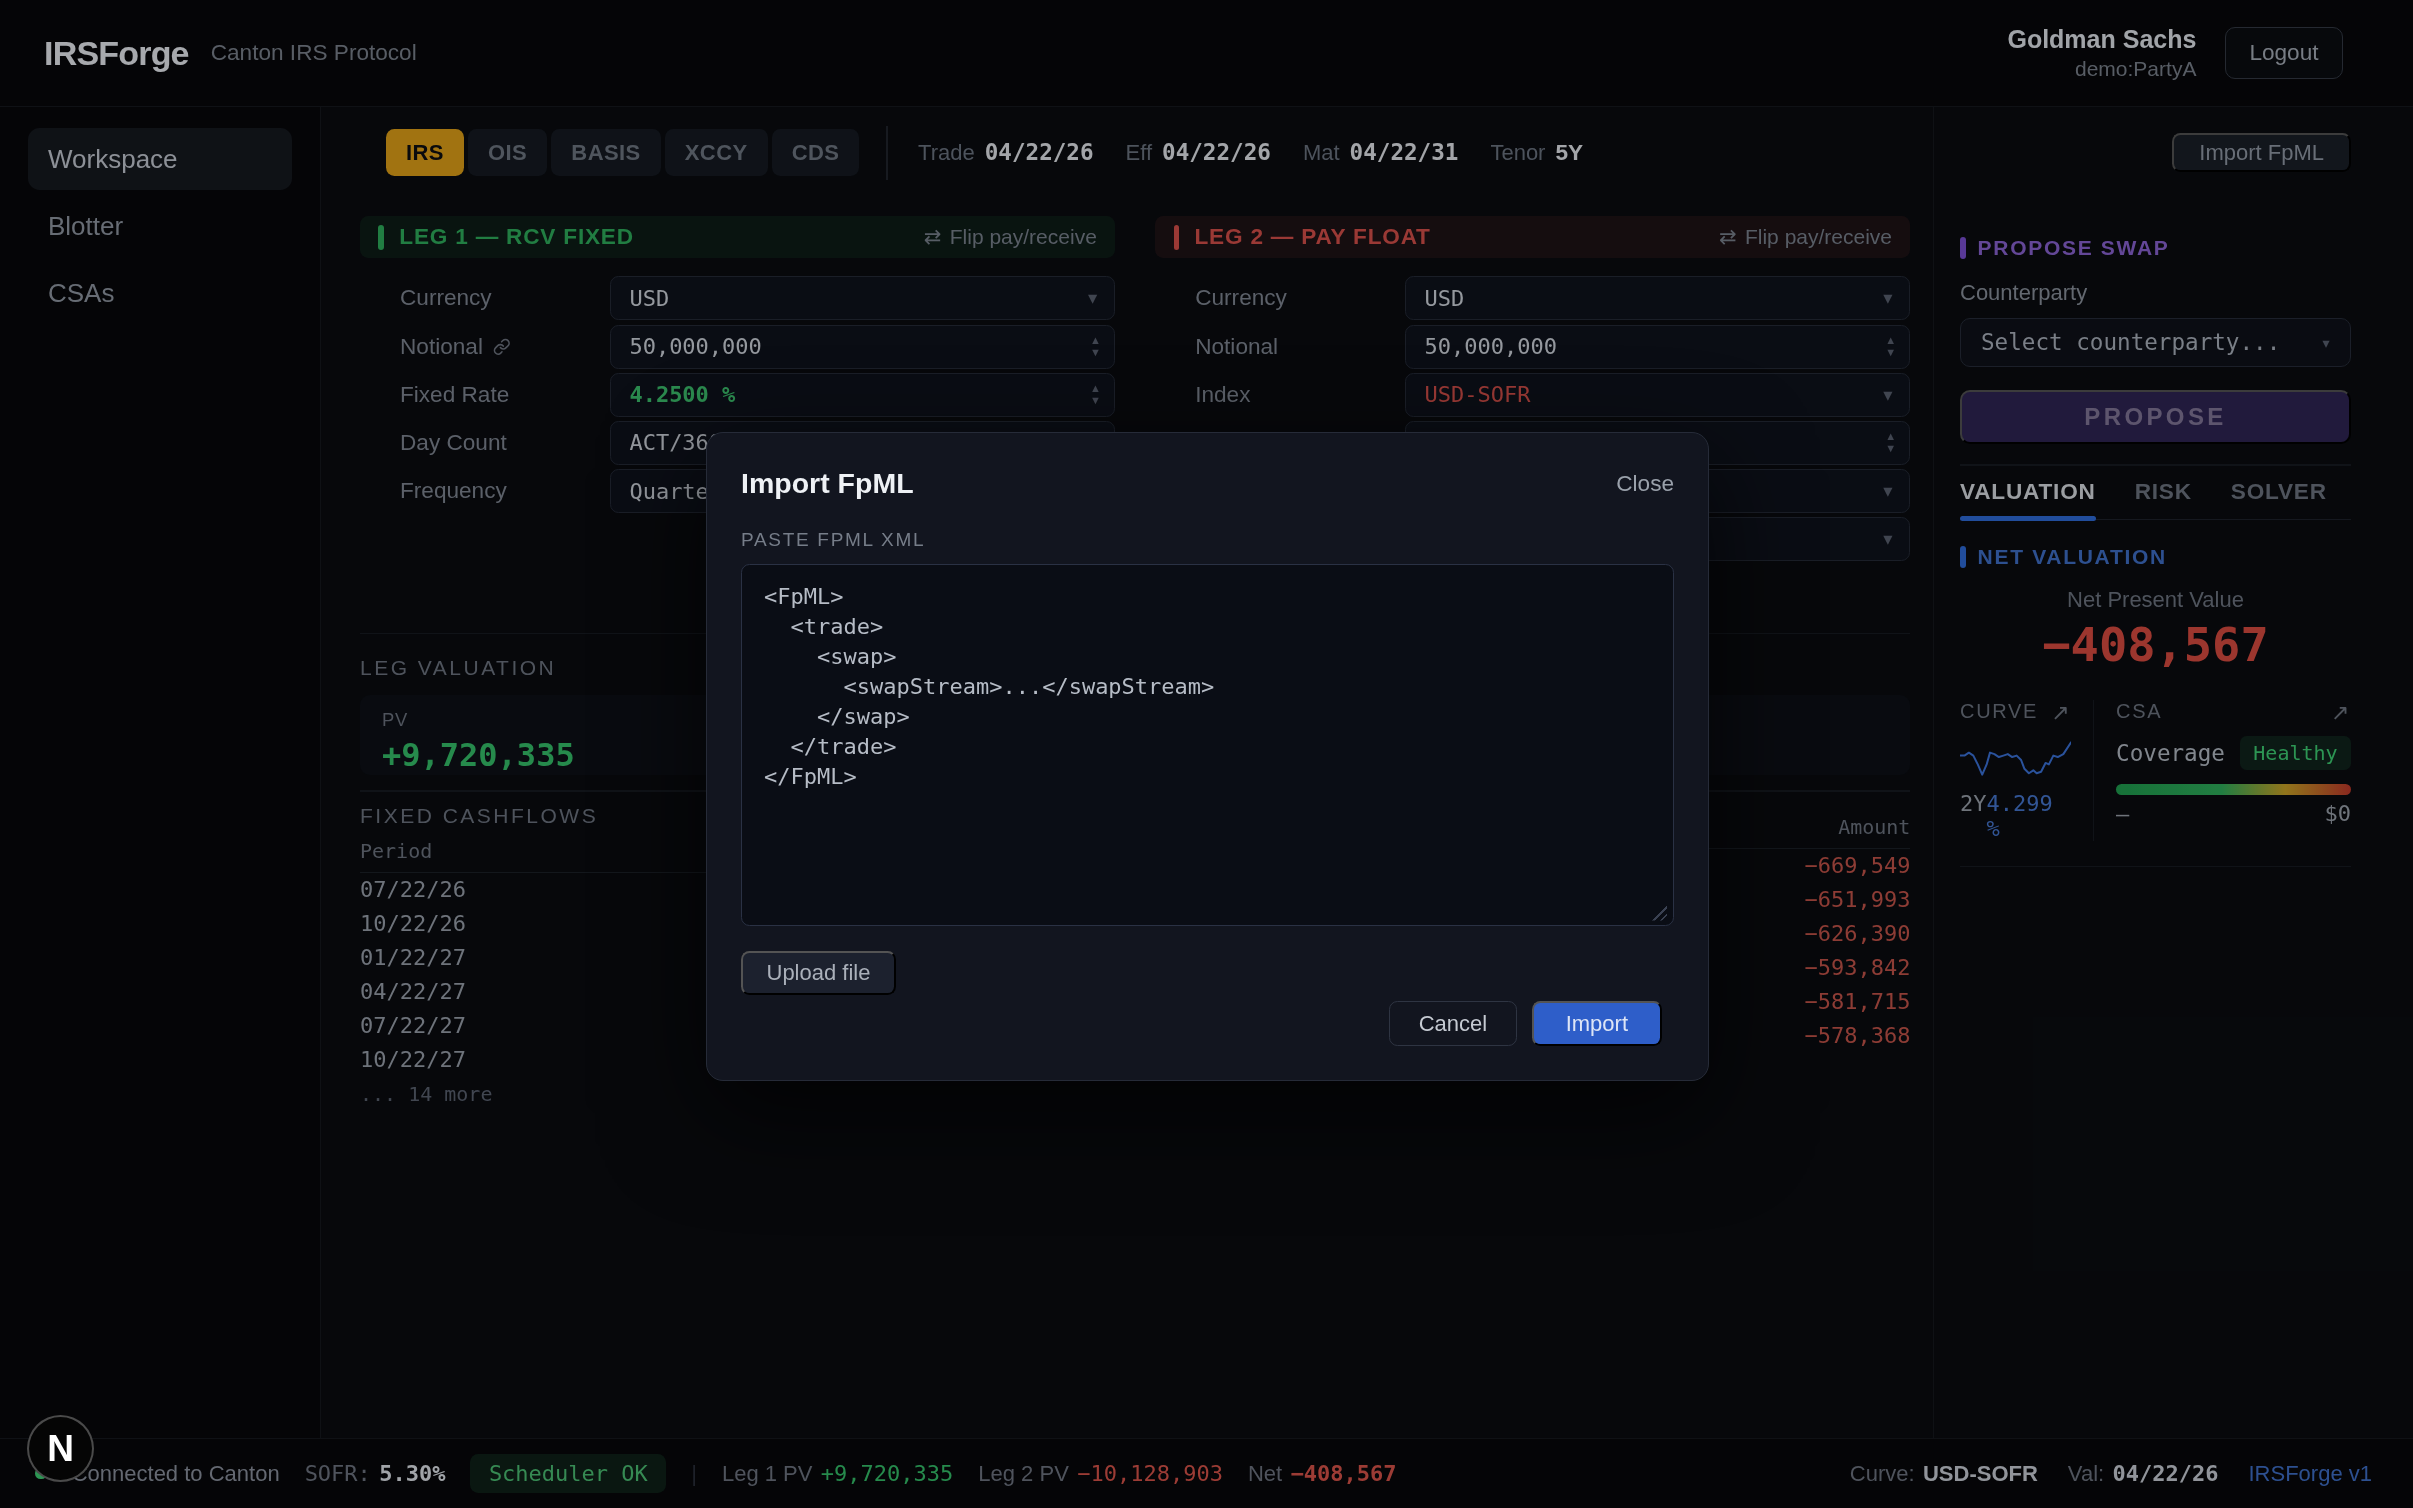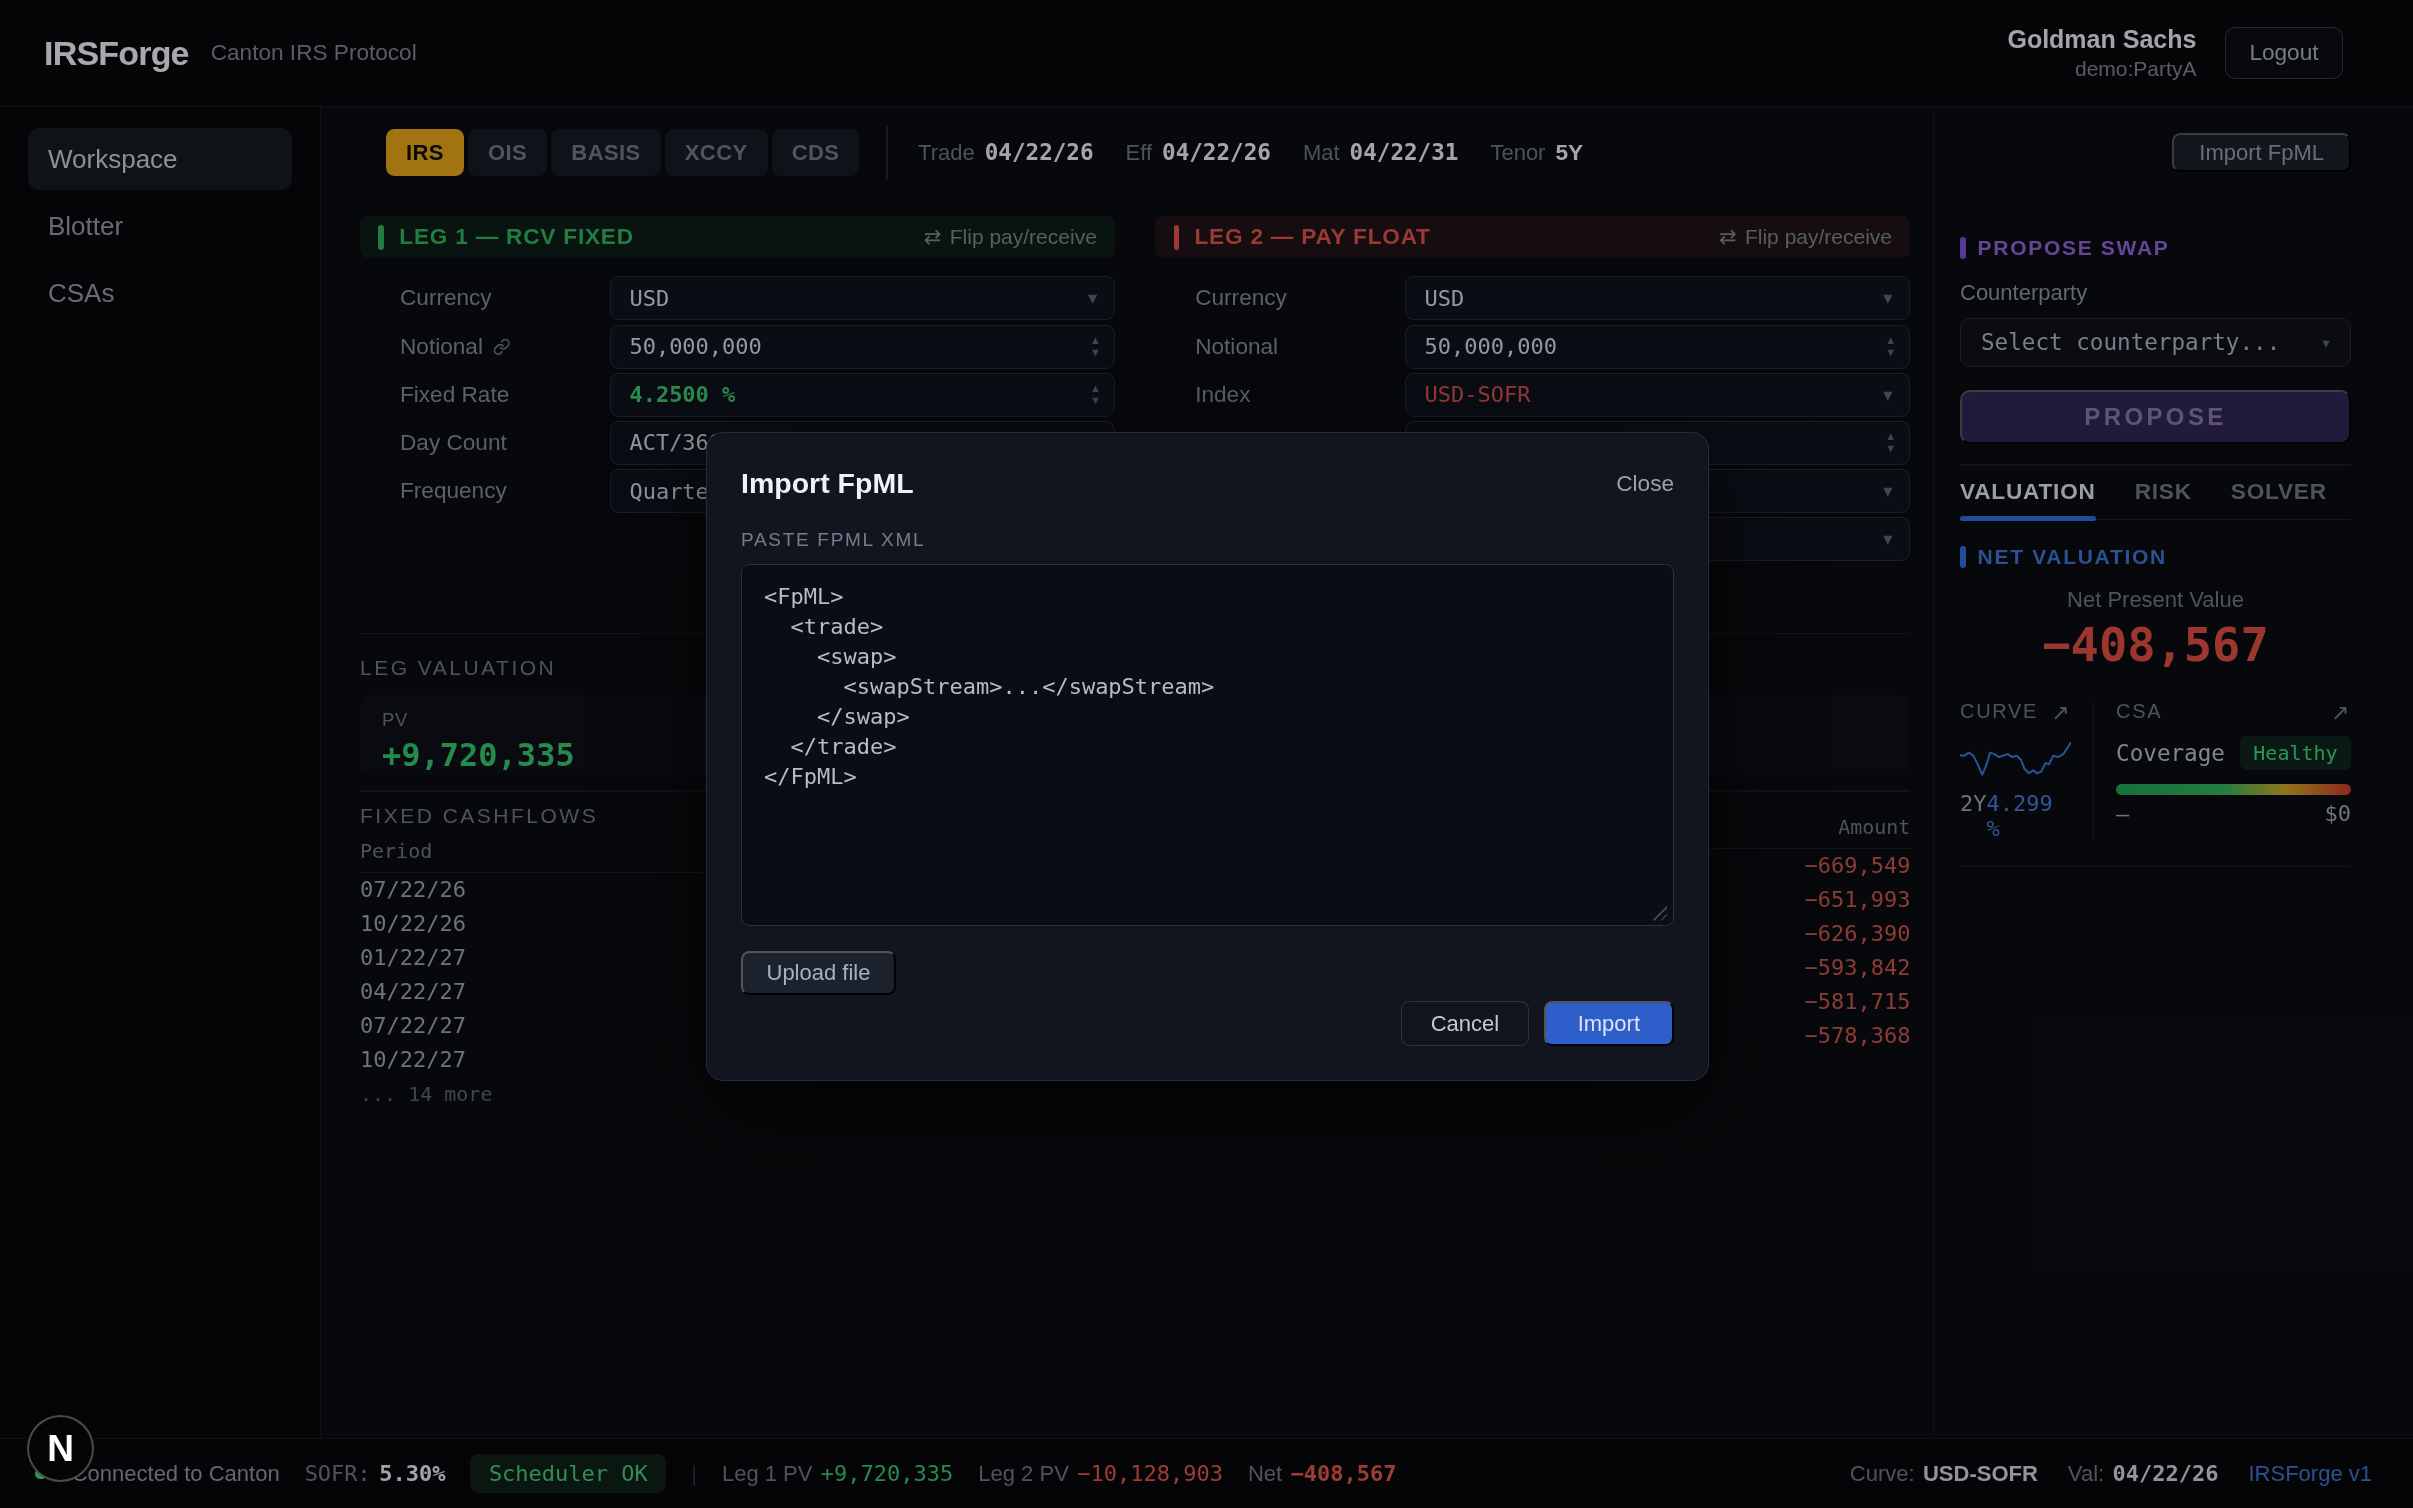--- a/index.html
+++ b/index.html
@@ -171,21 +171,21 @@
   .modal-label { margin-top:28.5px; font-size:19px; letter-spacing:1.7px; color:#767d89; }
   .ta-wrap { position:relative; margin-top:13.4px; }
   .ta-wrap textarea { width:100%; height:362px; background:#0a0d15; border:1.7px solid #2a3144;
     border-radius:8.4px; padding:17px 22px; font-family:"DejaVu Sans Mono","Liberation Mono",monospace;
     font-size:22px; line-height:30px; color:#b6bcc6; resize:none; white-space:pre; outline:none; }
   .ta-wrap::after { content:""; position:absolute; right:6.7px; bottom:8.4px; width:17px; height:17px;
     background:repeating-linear-gradient(135deg,transparent 0 3.4px,#3a4152 3.4px 5px);
     clip-path:polygon(100% 0,100% 100%,0 100%); pointer-events:none; }
   .upload-btn { margin-top:22px; height:44px; padding:0 23.5px; background:#1c212e; border-radius:8.4px;
     color:#aab0ba; font-size:22px; display:inline-flex; align-items:center; cursor:pointer; }
-  .modal-foot { position:absolute; right:34px; bottom:34px; display:flex; gap:15px; }
+  .modal-foot { position:absolute; right:46px; bottom:34px; display:flex; gap:15px; }
   .cancel-btn { height:45px; padding:0 28.5px; border:1.7px solid #2e3442; border-radius:8.4px;
     color:#c5cad2; font-size:22px; display:flex; align-items:center; background:transparent; cursor:pointer; }
   .import-btn { height:45px; padding:0 32px; background:#2e5ec9; border-radius:8.4px;
     color:#dde5f6; font-size:22px; display:flex; align-items:center; cursor:pointer; }
 
   .n-badge { position:absolute; left:27px; top:1415px; width:67px; height:67px; border-radius:50%;
     background:#050505; border:2.5px solid rgba(255,255,255,.28); color:#fff; display:flex;
     align-items:center; justify-content:center; font-size:37px; font-weight:bold; z-index:60; cursor:pointer; }
 </style>
 </head>

